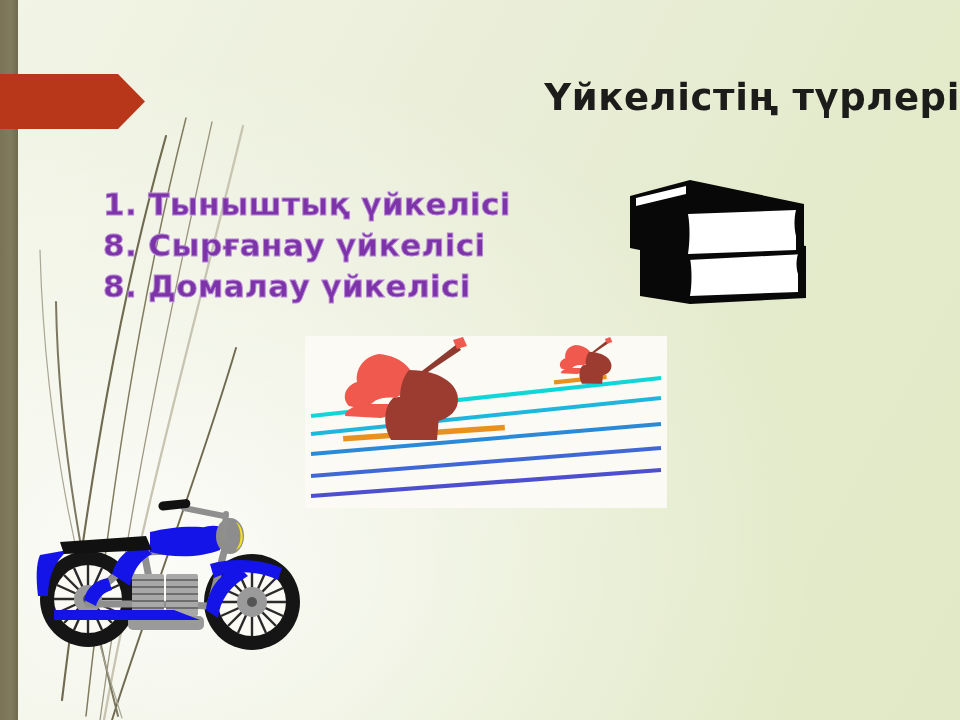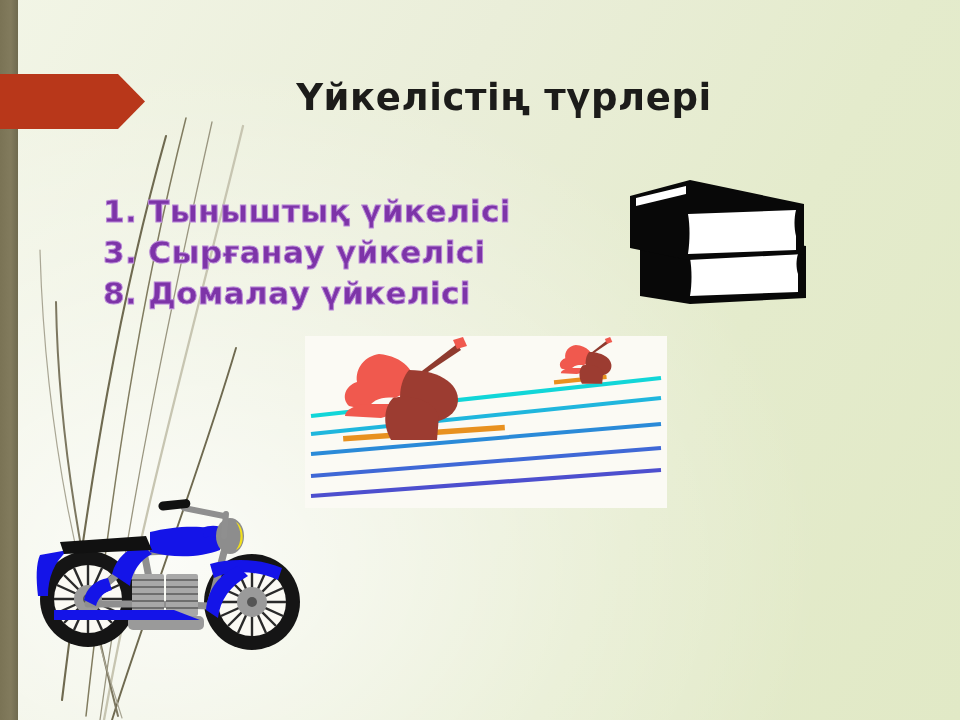--- a/index.html
+++ b/index.html
@@ -23,28 +23,28 @@
   #banner{
     position:absolute;left:0;top:74px;width:145px;height:55px;
     background:#b8371a;
     -webkit-clip-path:polygon(0 0,118px 0,145px 50%,118px 100%,0 100%);
     clip-path:polygon(0 0,118px 0,145px 50%,118px 100%,0 100%);
   }
   
   #grass{position:absolute;left:0;top:0;width:360px;height:720px;}
   
   #title{
-    position:absolute;left:0;top:76px;width:960px;text-align:center;
+    position:absolute;left:0;top:76px;width:960px;text-align:right;
     padding-left:48px;box-sizing:border-box;
     font-size:37px;font-weight:bold;color:#1c1c1a;
     letter-spacing:.6px;white-space:nowrap;
     font-family:"DejaVu Sans","Liberation Sans",sans-serif;
   }
   
-  #list{position:absolute;left:103px;top:184px;margin-top:7px;}
+  #list{position:absolute;left:103px;top:184px;}
   .li{
     font-size:31px;font-weight:bold;line-height:41px;
     color:#7d34a8;white-space:nowrap;
     font-family:"DejaVu Sans","Liberation Sans",sans-serif;
     letter-spacing:.4px;
     -webkit-text-stroke:.9px #b887d6;
     text-shadow:0 0 1px rgba(190,140,220,.85),0 1px 0 rgba(255,255,255,.35);
   }
   
   #books{position:absolute;left:608px;top:168px;width:216px;height:152px;}
@@ -75,21 +75,21 @@
       <path d="M40,250 C44,400 70,560 122,718" stroke="#a9a694" stroke-width="1.2"></path>
     </g>
   </svg>
 
   <div id="banner"></div>
 
   <div id="title">Үйкелістің түрлері</div>
 
   <div id="list">
     <div class="li">1. Тыныштық үйкелісі</div>
-    <div class="li">3. Сырғанау үйкелісі</div>
+    <div class="li">8. Сырғанау үйкелісі</div>
     <div class="li">8. Домалау үйкелісі</div>
   </div>
 
   <svg id="books" viewBox="0 0 216 152" xmlns="http://www.w3.org/2000/svg">
 
     <g>
       <path d="M32,66 L88,62 L198,78 L198,130 L82,136 L32,128 Z" fill="#080808"></path>
       <path d="M38,68 L84,66 L84,74 L38,76 Z" fill="#ffffff"></path>
       <path d="M82,90 L190,86 C188,92 188,100 190,106 L190,124 L82,128 C84,116 84,102 82,90 Z" fill="#ffffff"></path>
       <path d="M190,86 C196,90 196,102 190,106 L190,86 Z" fill="#080808"></path>

